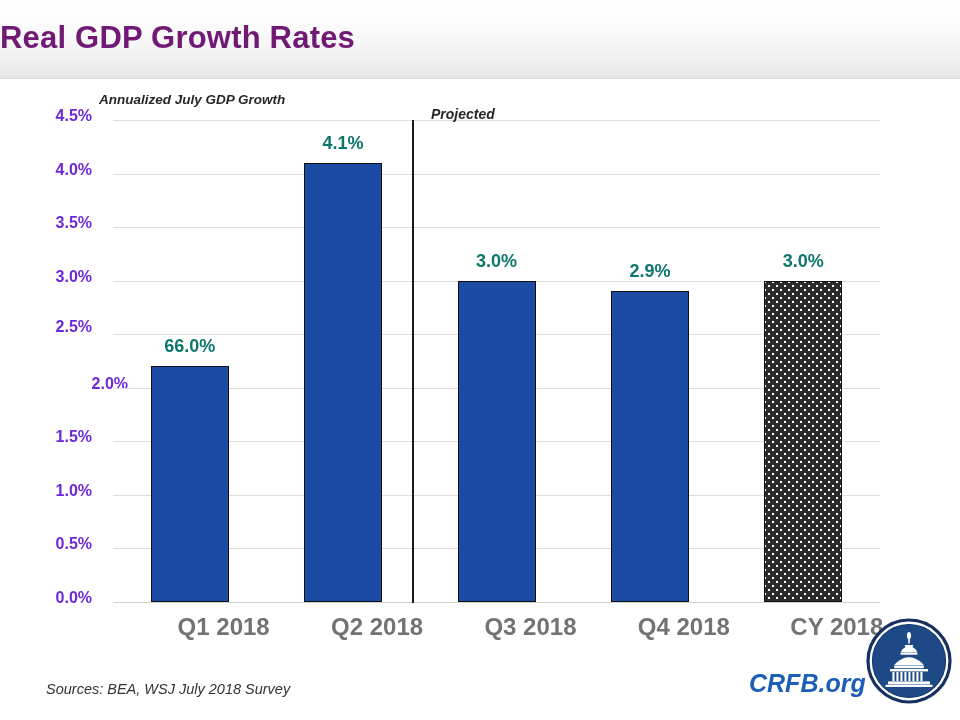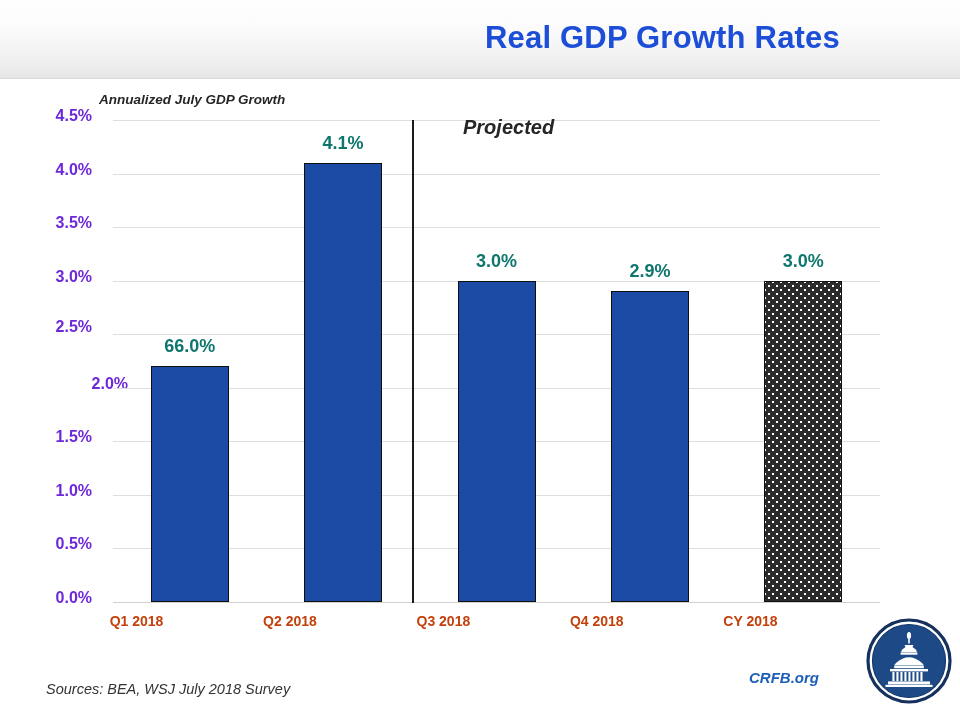--- a/index.html
+++ b/index.html
@@ -21,24 +21,24 @@
     left: 0; top: 0;
     width: 960px; height: 79px;
     background: linear-gradient(to bottom, #ffffff 0%, #fbfbfb 38%, #ececec 88%, #e4e4e4 100%);
     border-bottom: 1px solid #dcdcdc;
     box-sizing: border-box;
   }
   #chart-title {
     position: absolute;
     left: 0; top: 20px;
     width: 840px;
-    text-align: right;
+    text-align: left;
     font-size: 31px;
     font-weight: bold;
-    color: #1d4ed8;
+    color: #701a75;
     letter-spacing: 0.2px;
   }
 
   
   #axis-subtitle {
     position: absolute;
     left: 99px; top: 92px;
     font-size: 13.5px;
     font-weight: bold;
     font-style: italic;
@@ -97,55 +97,54 @@
     font-weight: bold;
     color: #0f766e;
     width: 120px;
   }
 
   
   .cat-label {
     position: absolute;
     top: 613px;
     width: 160px;
-    text-align: left;
-    font-size: 14px;
-    font-weight: bold;
-    color: #c2410c;
+    text-align: right;
+    font-size: 24px;
+    font-weight: bold;
+    color: #737373;
   }
 
   
   #projection-divider {
     position: absolute;
     left: 412px; top: 120px;
     width: 1.5px; height: 483px;
     background: #1a1a1a;
   }
   #projected-label {
     position: absolute;
-    left: 431px; top: 116px;
-    font-size: 20px;
+    left: 431px; top: 106px;
+    font-size: 14px;
     font-weight: bold;
     font-style: italic;
     color: #262626;
-    margin-left: 32px;
   }
 
   
   #sources-note {
     position: absolute;
     left: 46px; top: 681px;
     font-size: 14.5px;
     font-style: italic;
     color: #333333;
   }
   #crfb-wordmark {
     position: absolute;
     left: 749px; top: 669px;
-    font-size: 15px;
+    font-size: 25px;
     font-weight: bold;
     font-style: italic;
     color: #1d5fb8;
   }
   #crfb-logo {
     position: absolute;
     left: 866px; top: 618px;
     width: 86px; height: 86px;
   }
 </style>

